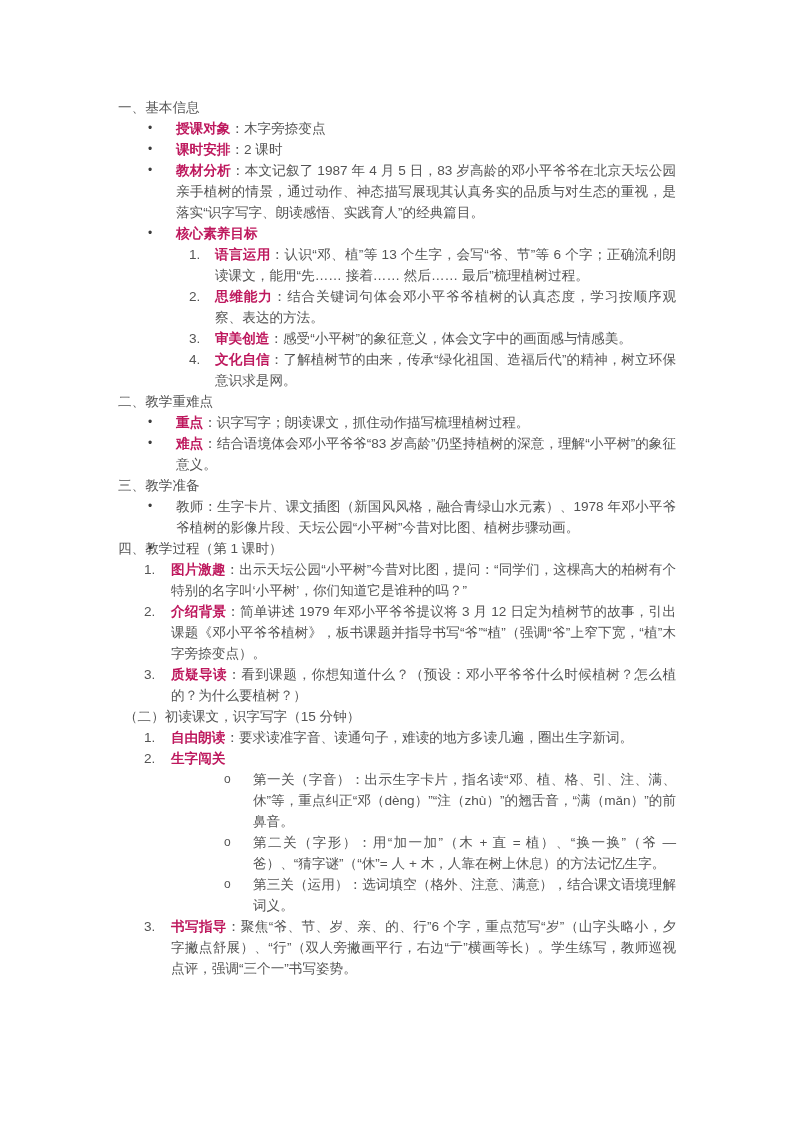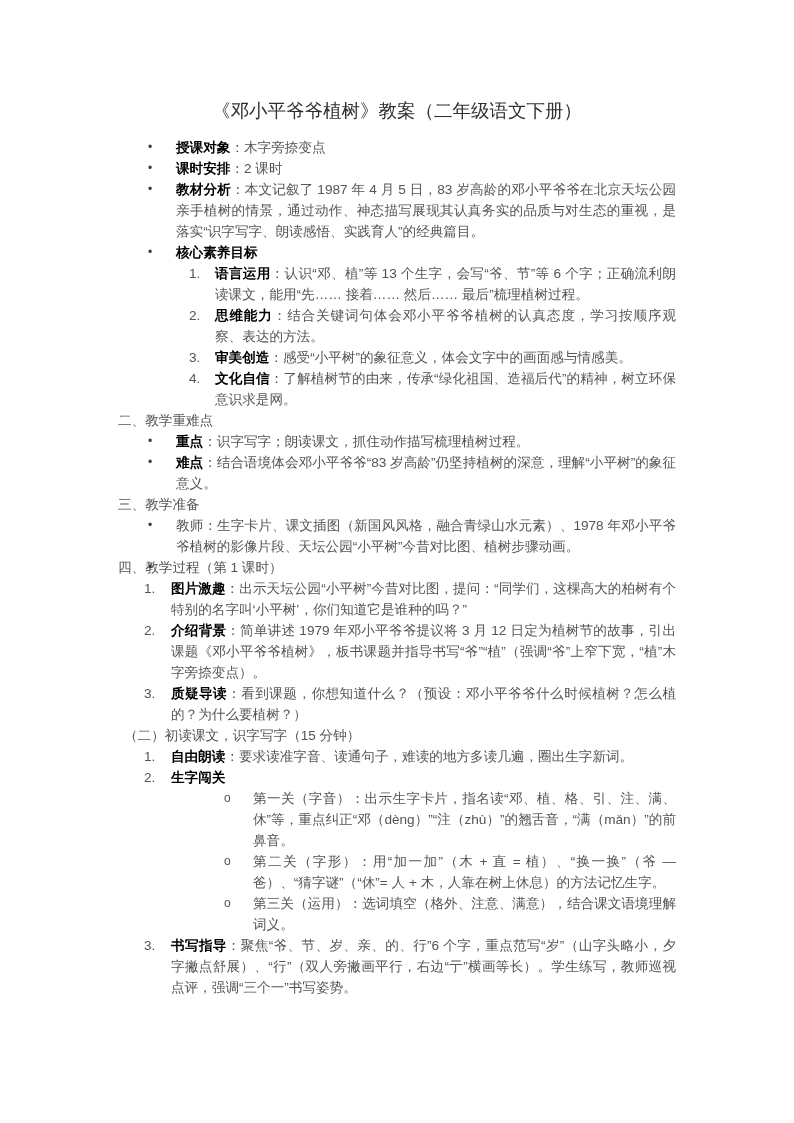--- a/index.html
+++ b/index.html
@@ -17,21 +17,21 @@
     overflow: hidden;
   }
   .title {
     text-align: center;
     font-size: 18.5px;
     line-height: 27px;
     color: #2f2f2f;
     margin-bottom: 13px;
     white-space: nowrap;
   }
-  strong { font-weight: bold; color: #000000; }
+  strong { font-weight: bold; color: #be185d; }
   .line { text-align: justify; }
   .sub-h { padding-left: 6px; }
   .li { position: relative; text-align: justify; }
   .marker { position: absolute; top: 0; color: #3a3a3a; }
   
   .b1 { padding-left: 58px; }
   .b1 > .marker { left: 30px; font-size: 12px; }
   
   .n2 { padding-left: 97px; }
   .n2 > .marker { left: 71px; color: #545454; }
@@ -40,22 +40,22 @@
   .st > .marker { left: 26px; color: #545454; }
   
   .o3 { padding-left: 135px; }
   .o3 > .marker { left: 106px; font-size: 12px; color: #545454; }
 </style>
 </head>
 <body>
 
 <div class="page">
 
-  <div class="title">《邓小平爷爷植树》教案（二年级语文下册）</div>
 
+  <div class="line">一、基本信息</div>
 
   <div class="li b1">
     <span class="marker">•</span>
     <span><strong>授课对象</strong></span><span>：</span><span>木字旁捺变点</span>
   </div>
 
   <div class="li b1">
     <span class="marker">•</span>
     <span><strong>课时安排</strong></span><span>：</span><span>2 课时</span>
   </div>

